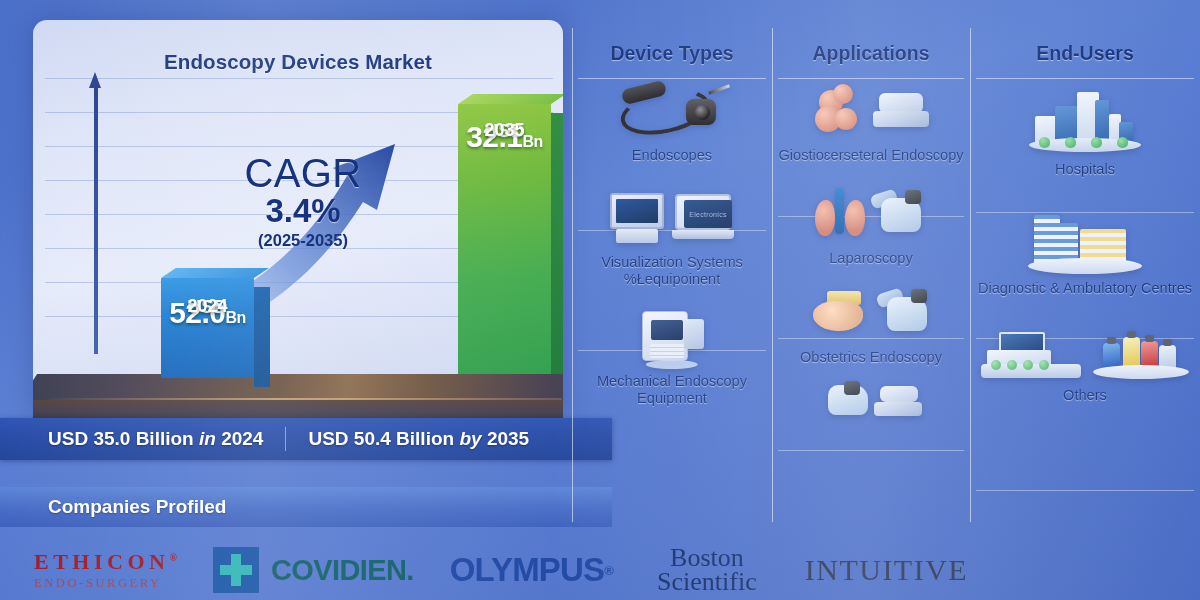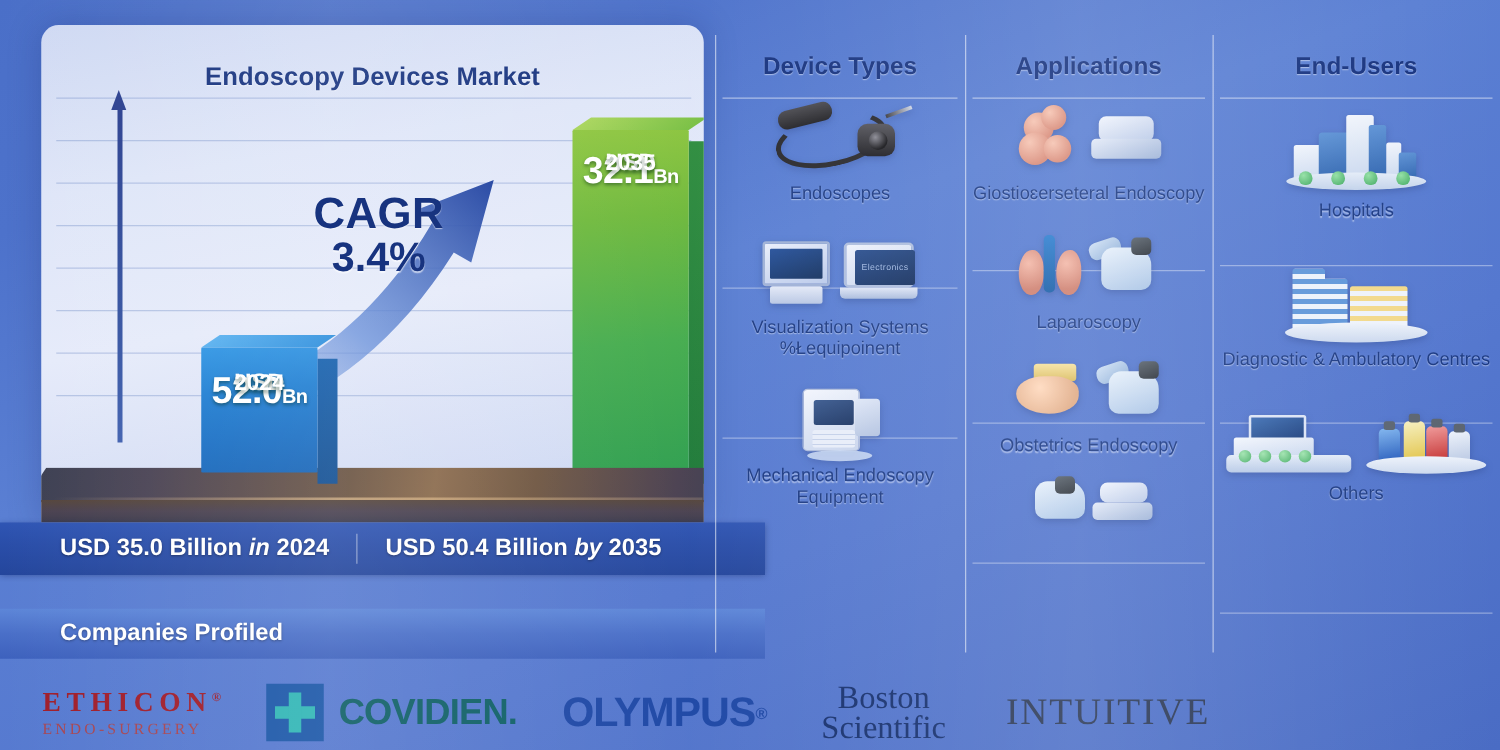--- a/index.html
+++ b/index.html
@@ -109,21 +109,21 @@
 
   #bar-2024 .lbls { position: absolute; top: 18px; left: 0; width: 100%; }
   #bar-2035 .lbls { position: absolute; top: 16px; left: 0; width: 100%; }
 
   
   #growth-arrow { position: absolute; left: 130px; top: 86px; width: 300px; height: 250px; }
   #cagr-block {
     position: absolute; left: 185px; top: 131px; width: 170px; text-align: center;
     color: #17337f; z-index: 4;
   }
-  #cagr-block .c-label { font-size: 35px; font-weight: bold; letter-spacing: .3px; text-shadow: 0 1px 1px rgba(255,255,255,.6); }
+  #cagr-block .c-label { font-size: 40px; font-weight: normal; letter-spacing: .3px; text-shadow: 0 1px 1px rgba(255,255,255,.6); }
   #cagr-block .c-value { font-size: 33px; font-weight: bold; margin-top: -4px; text-shadow: 0 1px 1px rgba(255,255,255,.6); }
   #cagr-block .c-range { font-size: 16.5px; font-weight: bold; margin-top: 1px; }
 
   
   #caption-strip {
     position: absolute; left: 0; top: 418px; width: 612px; height: 42px;
     background: linear-gradient(180deg,#2f55b4 0%, #2a4ea9 40%, #24469c 100%);
     box-shadow: 0 1px 5px rgba(10,25,80,.4);
     display: flex; align-items: center;
   }
@@ -417,20 +417,21 @@
             <stop offset="100%" stop-color="#1d3f9e" stop-opacity="1"></stop>
           </linearGradient>
         </defs>
         <path d="M8,236 C80,226 150,176 200,96 L214,104 L232,38 L170,62 L184,70 C140,146 78,196 2,214 Z" fill="url(#arrGrad)"></path>
       </svg>
     </div>
 
     <div id="cagr-block">
       <div class="c-label">CAGR</div>
       <div class="c-value">3.4%</div>
+      <div class="c-range">(2025-2035)</div>
     </div>
 
     <div class="bar" id="bar-2035">
       <div class="topface"></div>
       <div class="side"></div>
       <div class="front"></div>
       <div class="lbls">
         <div class="bar-label bl-usd">USD</div>
         <div class="bar-label bl-val"><span>32.1</span><span class="unit">Bn</span></div>
         <div class="bar-label bl-year">2035</div>

